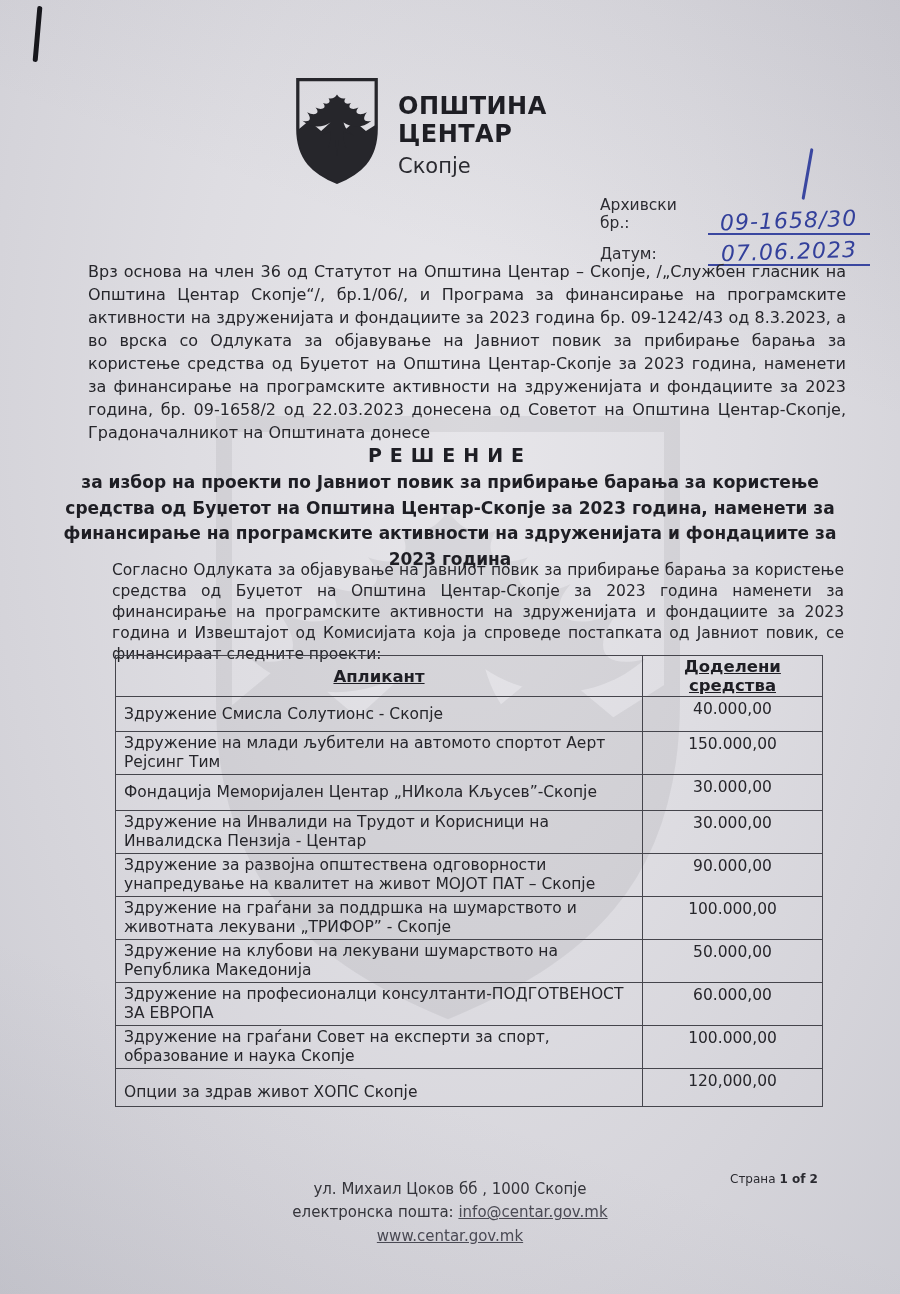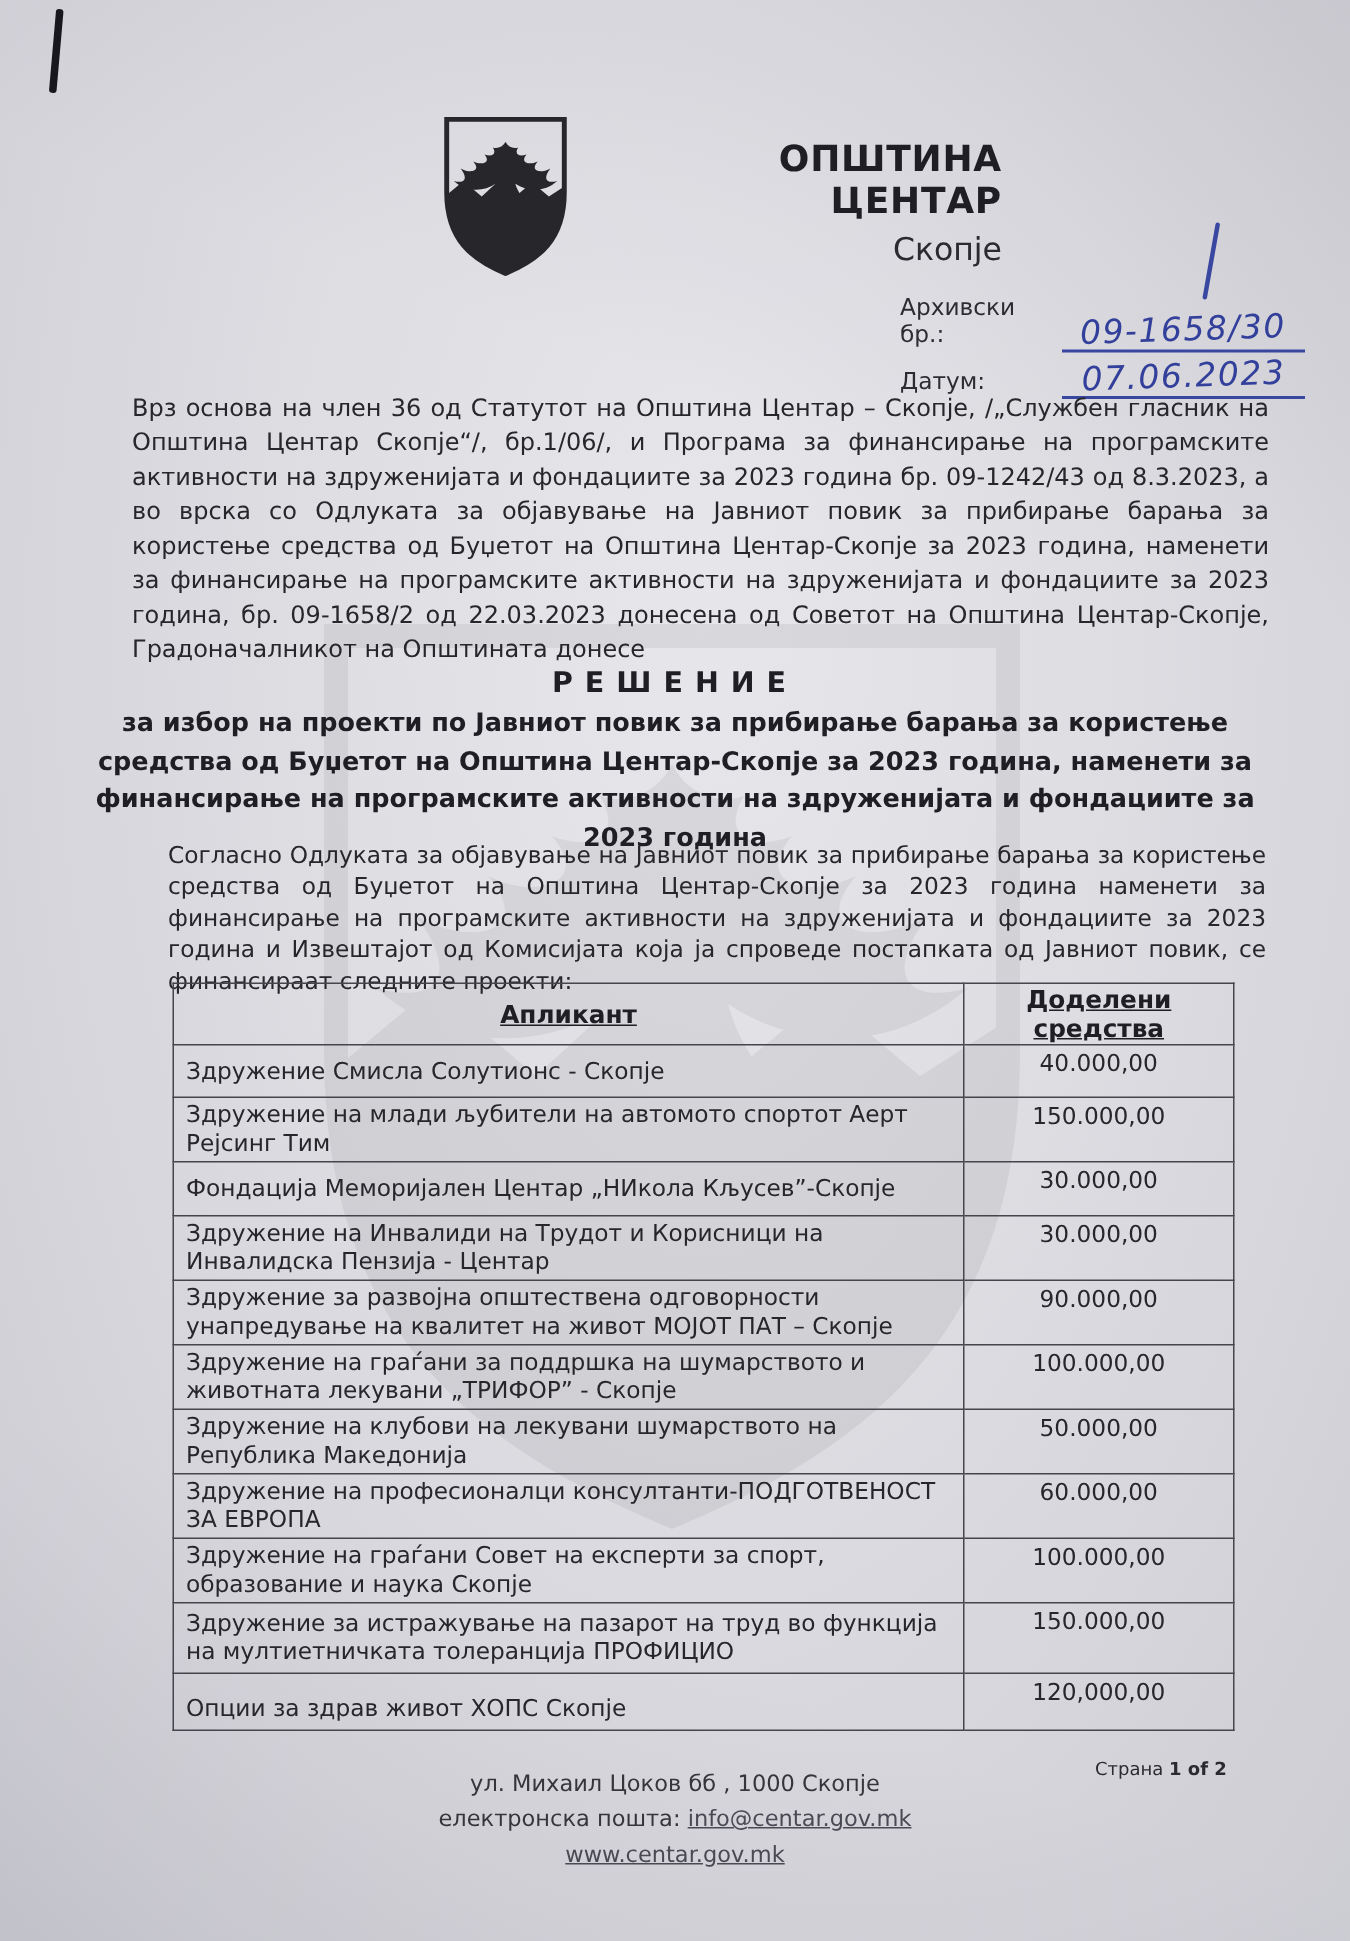--- a/index.html
+++ b/index.html
@@ -20,21 +20,21 @@
     background:#17171c; transform:rotate(5deg); border-radius:2px; }
 
   
   .watermark { position:absolute; left:178px; top:392px; width:540px; height:640px;
     opacity:0.065; z-index:0; }
 
   .content { position:relative; z-index:1; }
 
   
   .logo { position:absolute; left:286px; top:74px; width:102px; height:112px; }
-  .header-text { position:absolute; left:398px; top:92px; width:270px; text-align:right; }
+  .header-text { position:absolute; left:398px; top:92px; width:270px; text-align:left; }
   .header-title { font-size:24px; font-weight:bold; letter-spacing:0.5px; color:#1e1e24; }
   .header-city { font-size:21px; margin-top:6px; color:#2a2a30; }
 
   
   .archive { position:absolute; top:196px; left:600px; width:270px; font-size:15.5px; }
   .archive-row { display:flex; align-items:flex-end; margin-bottom:4px; }
   .archive-label { width:108px; color:#2c2c32; padding-bottom:3px; }
   .hand-line { border-bottom:2px solid #3a47a0; flex:1; text-align:center; padding:0 2px 0 2px; }
   .hand { display:inline-block; font-style:italic; color:#33409b; font-size:22px;
     letter-spacing:1px; transform:rotate(-2deg); white-space:nowrap; }
@@ -156,24 +156,20 @@
         <td class="cell-amount">50.000,00</td>
       </tr>
       <tr style="height:36px">
         <td class="cell-applicant">Здружение на професионалци консултанти-ПОДГОТВЕНОСТ ЗА ЕВРОПА</td>
         <td class="cell-amount">60.000,00</td>
       </tr>
       <tr style="height:37px">
         <td class="cell-applicant">Здружение на граѓани Совет на експерти за спорт, образование и наука Скопје</td>
         <td class="cell-amount">100.000,00</td>
       </tr>
-      <tr style="height:47px">
-        <td class="cell-applicant">Здружение за истражување на пазарот на труд во функција на мултиетничката толеранција ПРОФИЦИО</td>
-        <td class="cell-amount">150.000,00</td>
-      </tr>
       <tr style="height:38px" class="row-last">
         <td class="cell-applicant">Опции за здрав живот ХОПС Скопје</td>
         <td class="cell-amount">120,000,00</td>
       </tr>
     </tbody>
       </table>
 
     <div class="footer">
       <div>ул. Михаил Цоков бб , 1000 Скопје</div>
       <div><span>електронска пошта: </span><a href="#">info@centar.gov.mk</a></div>

